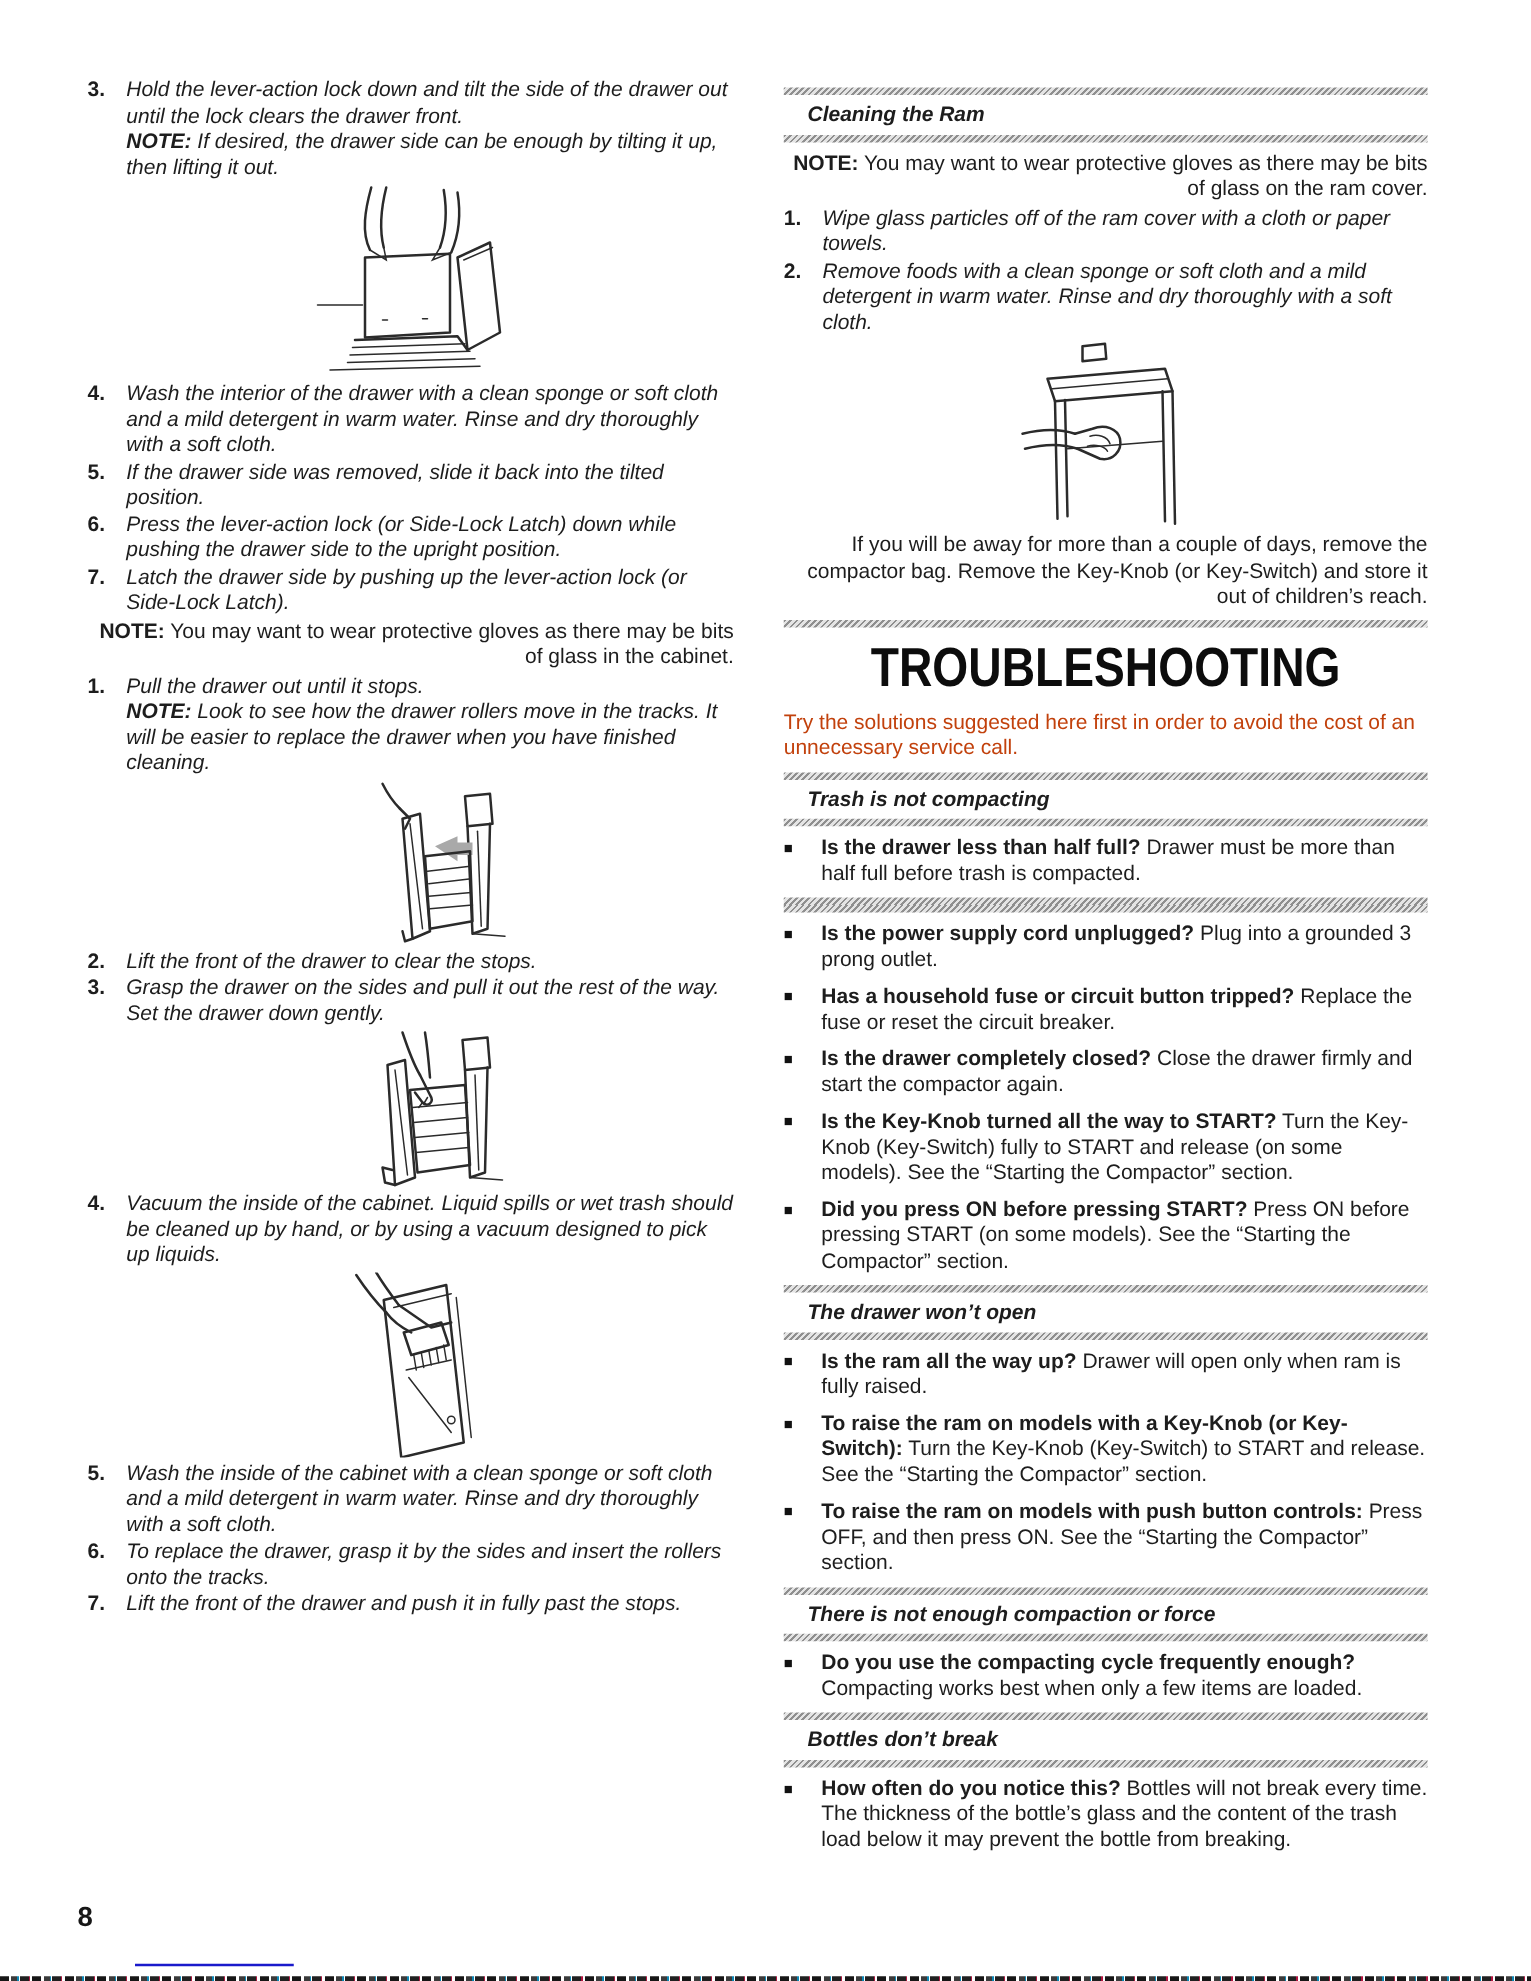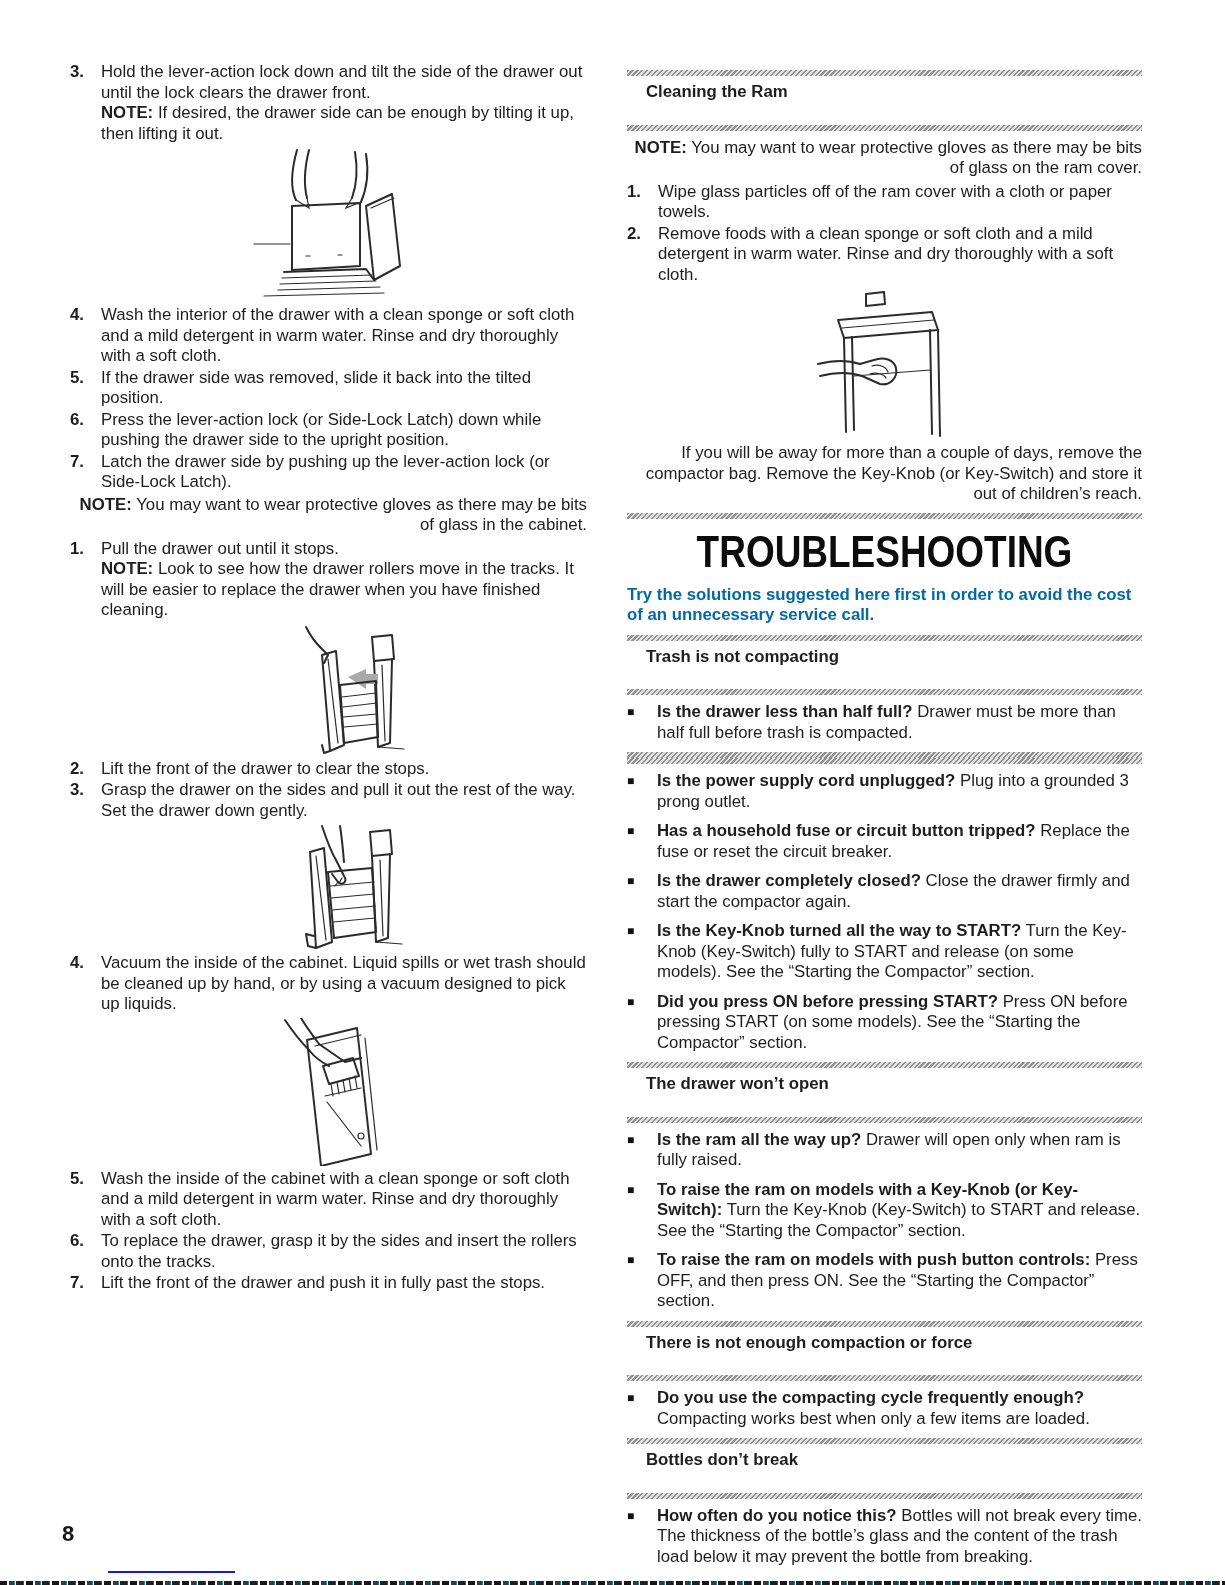--- a/index.html
+++ b/index.html
@@ -13,41 +13,41 @@
     line-height:20.5px;
     overflow:hidden;
     margin:0 auto;
   }
   .col{position:absolute;}
   .col-left{left:70px;top:62px;width:517px;}
   .col-right{left:627px;top:70px;width:515px;}
 
   .num-item{display:flex;margin:0 0 1px 0;}
   .num{flex:0 0 31px;font-weight:bold;}
-  .itext{flex:1;}
+  .itext{flex:1;font-style:italic;}
   .note-p{margin:2px 0 3px 0;text-align:right;}
   .inote{margin:0;}
   b{font-weight:bold;margin-top:36px;}
 
   .shdr{margin:9px 0 7px 0;}
   .hatch{height:6px;background:repeating-linear-gradient(135deg,#8f8f8f 0px,#8f8f8f 1.5px,#e4e4e4 1.5px,#e4e4e4 3.5px);}
-  .shdr-t{font-weight:bold;padding:6px 0 22px 19px;}
+  .shdr-t{font-weight:bold;padding:6px 0 5px 19px;font-style:italic;}
 
   .sep{height:6px;margin:8px 0 6px 0;background:repeating-linear-gradient(135deg,#8f8f8f 0px,#8f8f8f 1.5px,#e4e4e4 1.5px,#e4e4e4 3.5px);}
 
   .figure{display:flex;justify-content:center;align-items:center;}
   .figure svg{display:block;}
 
   .ts-title{
     font-weight:bold;font-size:44px;line-height:46px;
     text-align:center;white-space:nowrap;
     transform:scaleX(0.84);transform-origin:50% 50%;
     margin:10px 0 10px 0;color:#0c0c0c;
   }
-  .ts-intro{font-weight:bold;margin:0 0 4px 0;color:#0369a1;}
+  .ts-intro{font-weight:normal;margin:0 0 4px 0;color:#c2410c;}
 
   .bullet{display:flex;margin:0 0 9px 0;}
   .sq{flex:0 0 30px;font-size:12px;line-height:20.5px;color:#111;}
   .btext{flex:1;}
 
   .page-num{position:absolute;left:62px;top:1524px;font-size:22px;font-weight:bold;color:#161616;}
   .footer-blue-line{position:absolute;left:108px;top:1571px;width:127px;height:2px;background:#1a1acb;}
   .bottom-scan-line{
     position:absolute;left:0;bottom:0;width:1225px;height:4px;
     background:repeating-linear-gradient(90deg,

